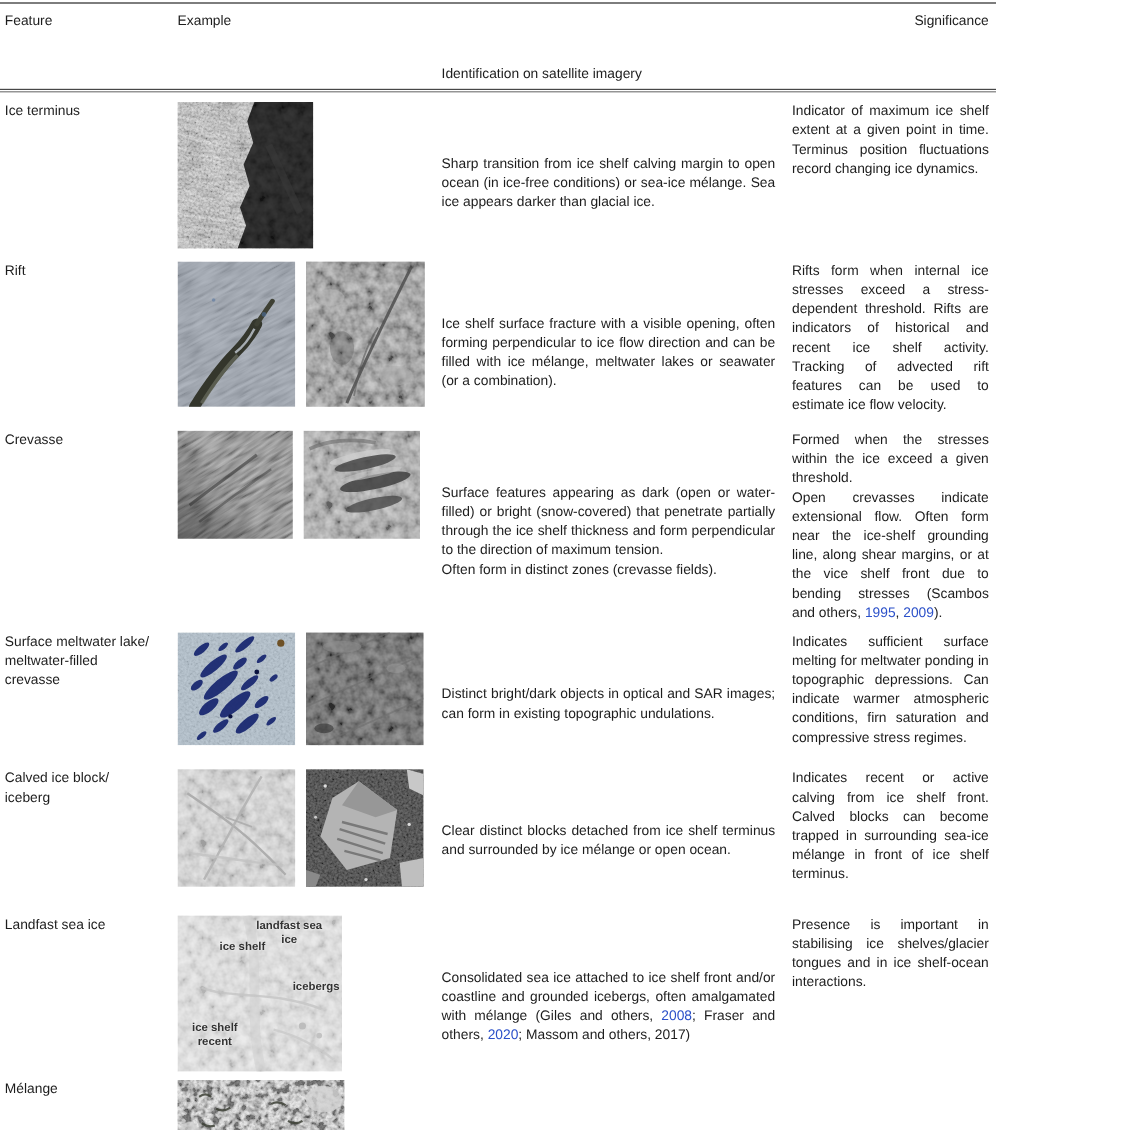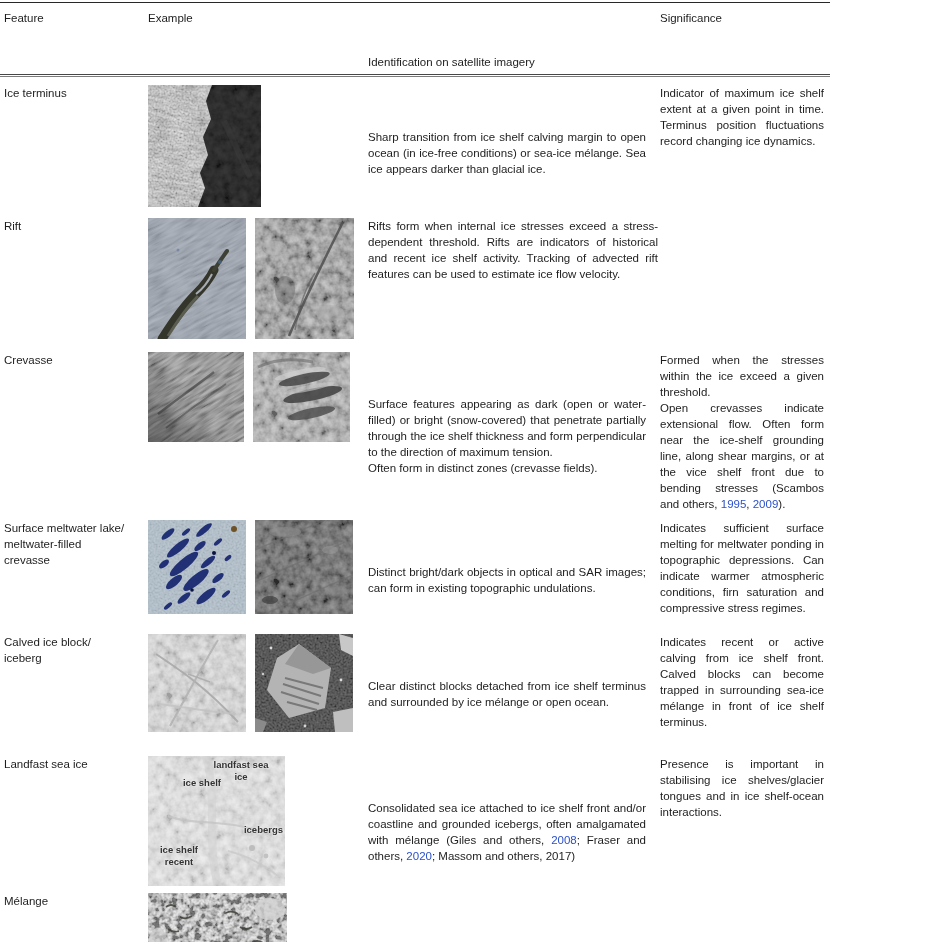--- a/index.html
+++ b/index.html
@@ -26,21 +26,21 @@
   .imgs { display:flex; gap:9px; align-items:flex-start; }
   svg.ex { display:block; }
   .cite { color:var(--cite-color, #2b50c9); }
   .landfast-wrap { position:relative; width:137px; height:130px; }
   .img-label {
     position:absolute; font-size:9.5px; line-height:11.5px; font-weight:bold;
     color:#323232; text-align:center; text-shadow:0 0 2px rgba(255,255,255,0.85);
   }
   .lbl-ice-shelf { left:32px; top:21px; width:44px; }
   .lbl-landfast { left:64px; top:3px; width:58px; }
-  .lbl-icebergs { right:2px; top:68px; width:60px; text-align:right; }
+  .lbl-icebergs { right:2px; top:54px; width:60px; text-align:right; }
   .lbl-front { left:2px; top:88px; width:58px; }
 </style>
 </head>
 <body>
 
 <svg width="0" height="0" style="position:absolute" aria-hidden="true">
   <defs>
     <filter id="fFine">
         <feTurbulence type="fractalNoise" baseFrequency="0.5" numOctaves="2" seed="4"></feTurbulence>
         <feColorMatrix type="saturate" values="0"></feColorMatrix>
@@ -84,21 +84,21 @@
   </defs>
 </svg>
 
 <div class="page">
   <div class="rule-top"></div>
 
   <div class="thead">
     <div class="c1">Feature</div>
     <div>Example</div>
     <div class="c3" style="text-align:left">Identification on satellite imagery</div>
-    <div class="c4" style="text-align:left">Significance</div>
+    <div class="c4" style="text-align:right">Significance</div>
   </div>
   <div class="rule-head"></div>
 
   <div class="trow" style="padding-top:8px">
     <div class="c1">Ice terminus</div>
     <div class="imgs">
       <svg class="ex" width="113" height="122" viewBox="0 0 113 122">
         <rect width="113" height="122" fill="#c9c9c9"></rect>
         <rect width="113" height="122" filter="url(#fFine)" opacity="0.45"></rect>
         <g transform="rotate(8 56 61)">
@@ -131,20 +131,21 @@
       <svg class="ex" width="99" height="121" viewBox="0 0 99 121">
         <rect width="99" height="121" fill="#8e8e8e"></rect>
         <rect width="99" height="121" filter="url(#fBlotch)" opacity="0.5"></rect>
         <path d="M88,4 C70,40 50,80 34,118" stroke="#4f4f4f" stroke-width="2.5" fill="none" opacity="0.85"></path>
         <path d="M60,55 C50,70 44,90 40,112" stroke="#5a5a5a" stroke-width="1.5" fill="none" opacity="0.6"></path>
         <ellipse cx="20" cy="30" rx="12" ry="7" fill="#b8b8b8" opacity="0.5"></ellipse>
         <ellipse cx="75" cy="95" rx="14" ry="8" fill="#adadad" opacity="0.5"></ellipse>
         <ellipse cx="30" cy="72" rx="10" ry="14" fill="#5f5f5f" opacity="0.4"></ellipse>
       </svg>
     </div>
+    <div class="c3"><span>Ice shelf surface fracture with a visible opening, often forming perpendicular to ice flow direction and can be filled with ice mélange, meltwater lakes or seawater (or a combination).</span></div>
     <div class="c4"><span>Rifts form when internal ice stresses exceed a stress-dependent threshold. Rifts are indicators of historical and recent ice shelf activity. Tracking of advected rift features can be used to estimate ice flow velocity.</span></div>
   </div>
 
   <div class="trow" style="padding-top:13px">
     <div class="c1">Crevasse</div>
     <div class="imgs">
       <svg class="ex" width="96" height="90" viewBox="0 0 96 90">
         <rect width="96" height="90" fill="#7b7b7b"></rect>
         <g transform="rotate(-32 48 45)">
             <rect x="-50" y="-50" width="200" height="200" filter="url(#fStreak)" opacity="0.5"></rect>

